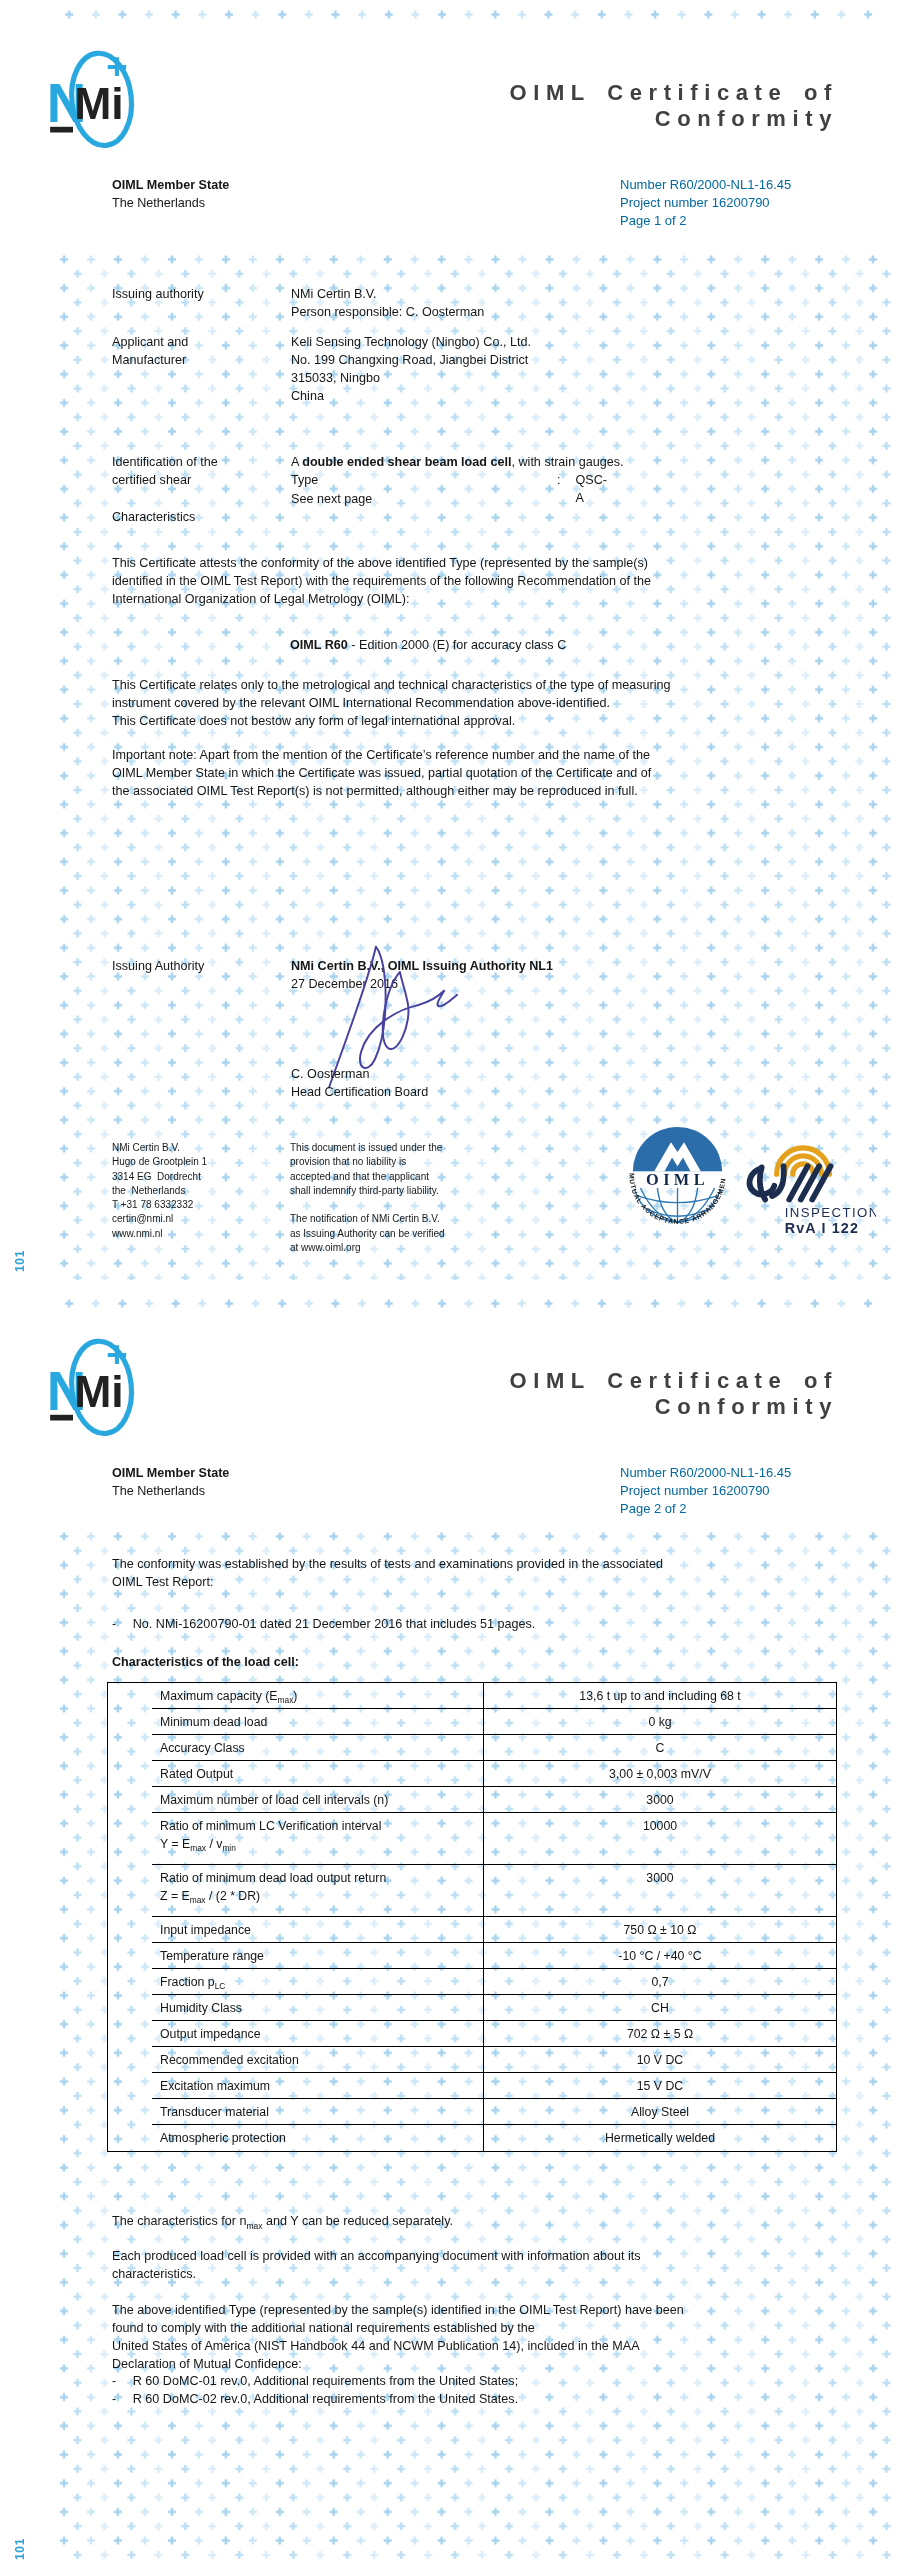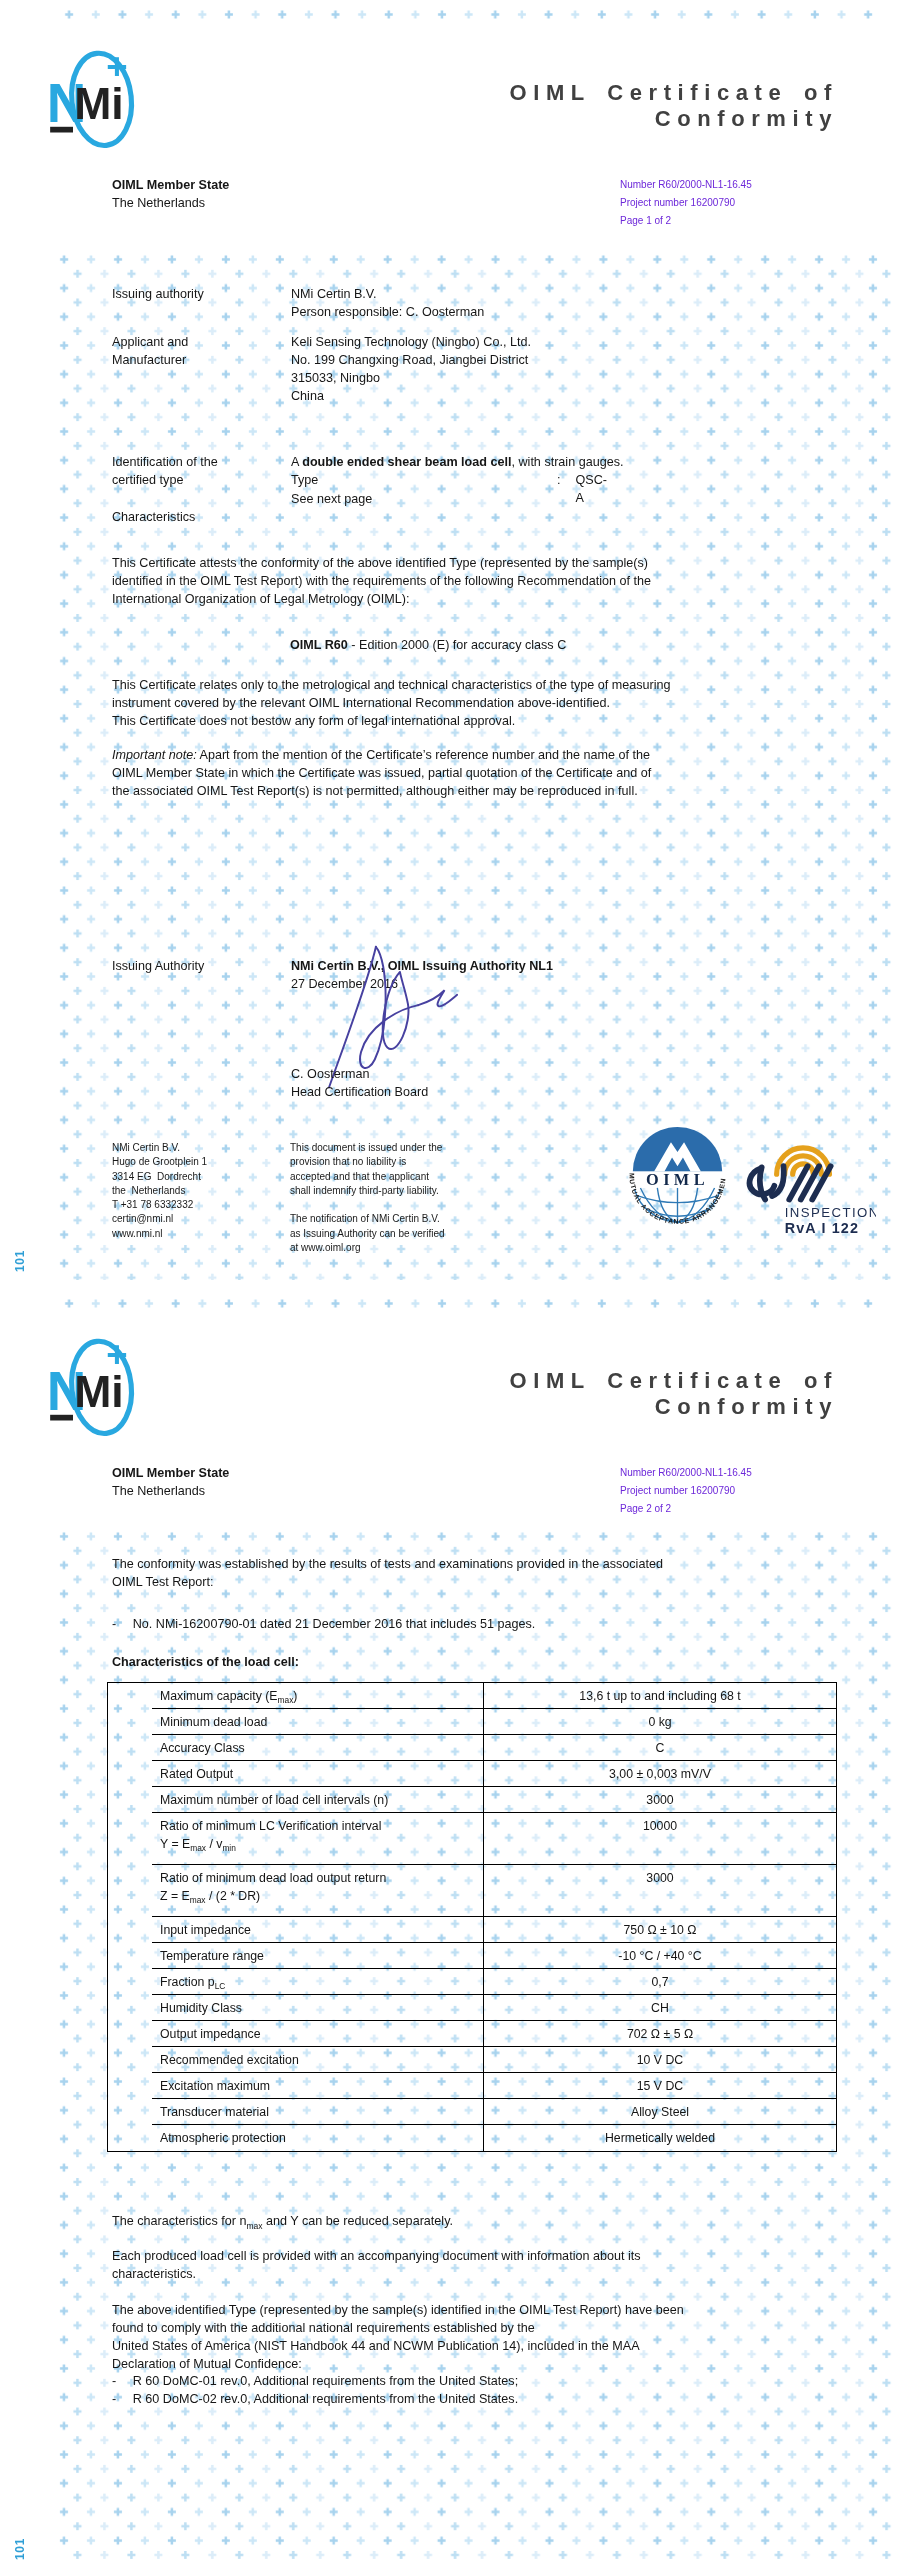--- a/index.html
+++ b/index.html
@@ -5,24 +5,24 @@
   html,body{margin:0;padding:0;background:#ffffff;}
   body{font-family:"Liberation Sans","DejaVu Sans",sans-serif;color:#151515;width:911px;}
   #doc{position:relative;width:911px;height:2576px;background:#fff;overflow:hidden;}
   .page{position:absolute;left:0;width:911px;height:1288px;background:#fff;overflow:hidden;}
   #page1{top:0;} #page2{top:1288px;}
   .abs{position:absolute;}
   .z{z-index:2;}
   .band{position:absolute;left:57px;width:838px;z-index:0;}
   .txt{font-size:12.6px;line-height:18px;color:#161616;}
   .b{font-weight:bold;}
-  .i{font-style:italic;text-align:right;}
+  .i{text-align:right;}
   .pre{white-space:pre-wrap;}
   .title{font-size:22px;line-height:26px;font-weight:bold;letter-spacing:.30em;word-spacing:.18em;color:#404040;text-align:right;}
-  .hdr-info{font-size:10px;line-height:18px;color:#6d28d9;}
+  .hdr-info{font-size:13px;line-height:18px;color:#0369a1;}
   .para{width:740px;}
   .label-col{width:172px;}
   .type-line{display:flex;width:321px;}
   .type-spacer{width:261px;}
   .type-val{margin-left:15px;}
   .small{font-size:10px;line-height:14.3px;color:#1a1a1a;}
   .footer-block{width:201px;}
   .ctable{border:1.7px solid #000;width:730px;box-sizing:border-box;background:transparent;padding-left:44px;}
   .trow{display:flex;border-bottom:1.7px solid #000;height:26px;box-sizing:border-box;}
   .trow.tall{height:52px;}
@@ -100,21 +100,21 @@
     </div>
 
     <div class="abs z txt label-col pre" style="left:112px;top:333px;">Applicant and
 Manufacturer</div>
     <div class="abs z txt pre" style="left:291px;top:333px;">Keli Sensing Technology (Ningbo) Co., Ltd.
 No. 199 Changxing Road, Jiangbei District
 315033, Ningbo
 China</div>
 
     <div class="abs z txt label-col pre" style="left:112px;top:453px;">Identification of the
-certified type</div>
+certified shear</div>
     <div class="abs z txt" style="left:291px;top:453px;">
       <div><span>A </span><span class="b">double ended shear beam load cell</span><span>, with strain gauges.</span></div>
       <div class="type-line">
         <span>Type</span>
         <span class="type-spacer"></span>
         <span>:</span>
         <span class="type-val">QSC-A</span>
       </div>
     </div>
 

